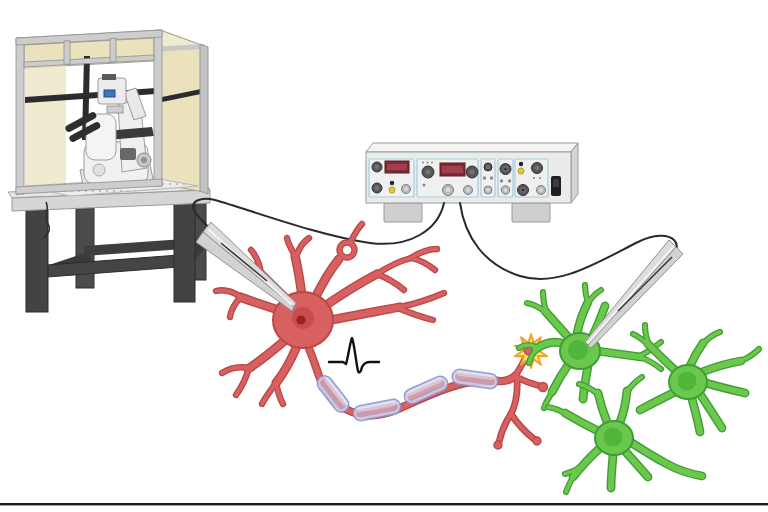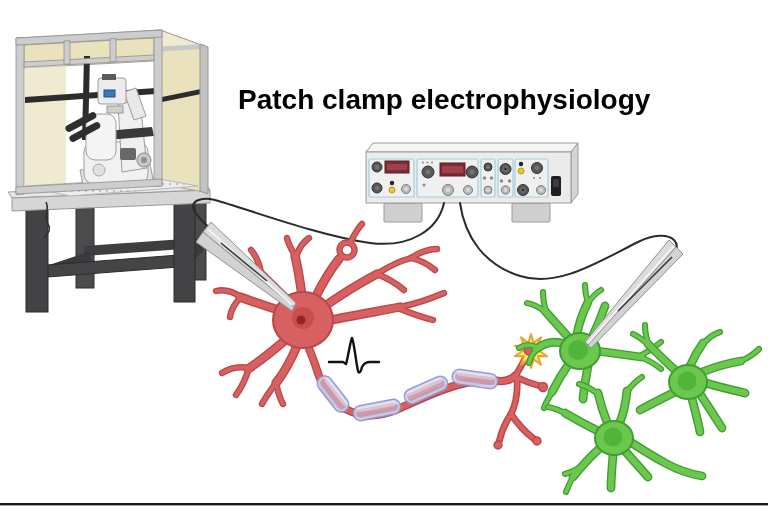--- a/index.html
+++ b/index.html
@@ -349,15 +349,14 @@
   <g>
     <polygon points="669,240 676,247 588,345 585,342" fill="var(--pipette-glass)" stroke="var(--pipette-outline)" stroke-width="1"></polygon>
     <polygon points="676,247 683,254 591,348 588,345" fill="var(--pipette-glass-2)" stroke="var(--pipette-outline)" stroke-width="1"></polygon>
     <path d="M 674,246 L 588,343" stroke="var(--pipette-highlight)" stroke-width="2"></path>
     <path d="M 672,257 L 618,311" stroke="var(--electrode-wire)" stroke-width="1.6"></path>
   </g>
 
   <rect x="0" y="503" width="768" height="2.4" fill="var(--rule)"></rect>
 </svg>
 
-<div class="figure-title">Patch clamp electrophysiology</div>
 
 </div>
 
 </body></html>

